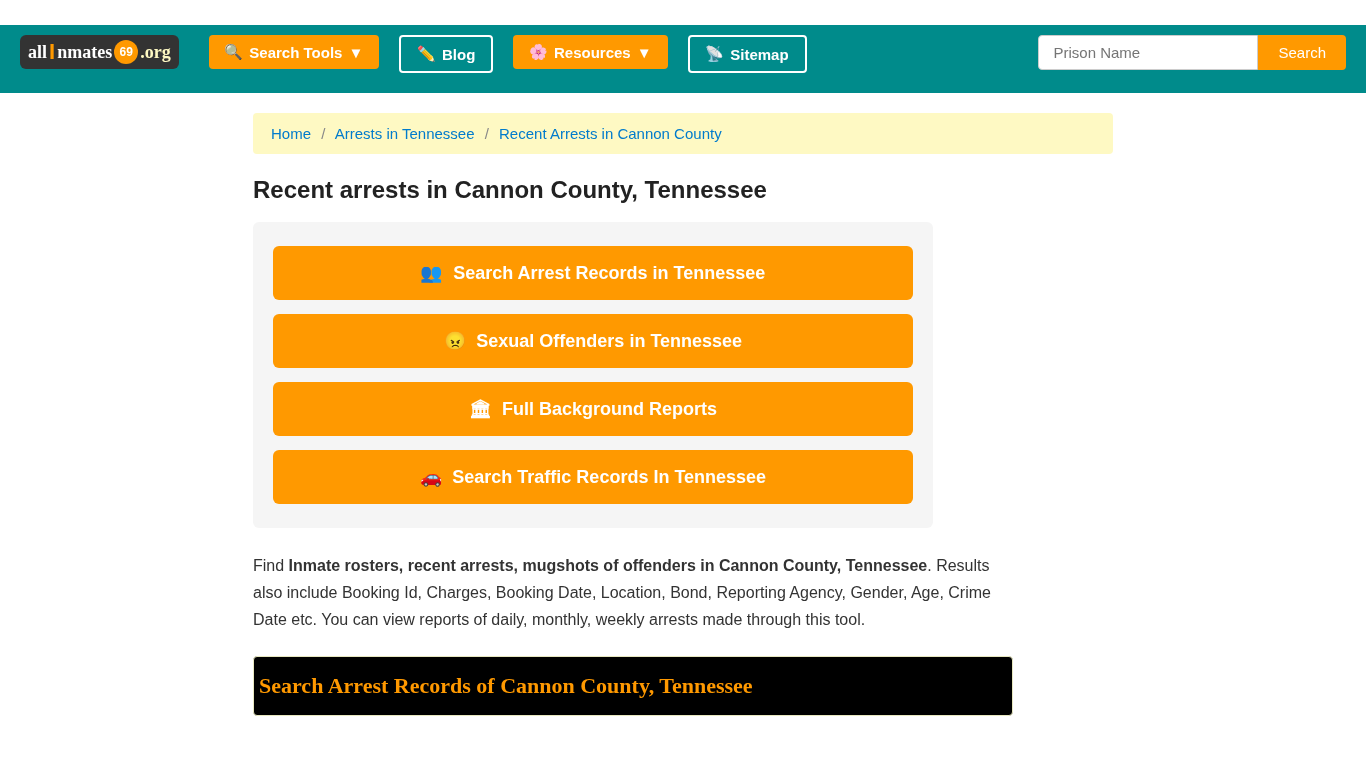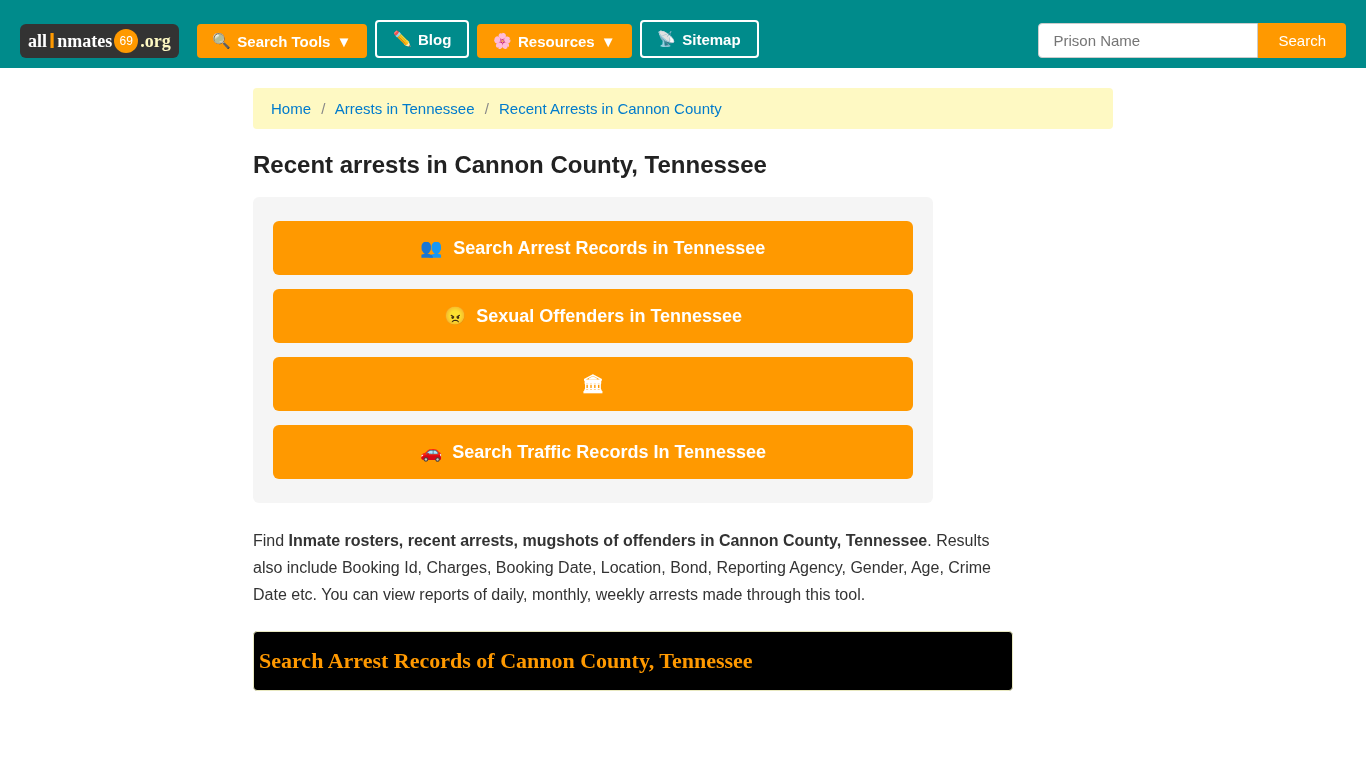--- a/index.html
+++ b/index.html
@@ -3,41 +3,42 @@
   <meta charset="utf-8">
   <style>
     * { margin: 0; padding: 0; box-sizing: border-box; }
     body { font-family: Arial, sans-serif; background: #fff; color: #333; font-size: 16px; }
 
     
     .header {
       background: #008B8B;
       padding: 10px 20px;
       display: flex;
-      align-items: flex-end;
-      gap: 8px;
+      align-items: flex-start;
+      gap: 20px;
       height: 68px;
+      margin-top: 25px;
     }
     .logo-area {
       display: flex;
       align-items: center;
       margin-right: 10px;
     }
     .logo-box {
       background: #333;
       border-radius: 6px;
       padding: 4px 8px;
       display: flex;
       align-items: center;
       gap: 2px;
     }
     .logo-all { color: #fff; font-weight: bold; font-size: 18px; font-family: Georgia, serif; }
     .logo-i { color: #f90; font-weight: bold; font-size: 22px; font-family: Impact, sans-serif; }
     .logo-nmates { color: #fff; font-weight: bold; font-size: 18px; font-family: Georgia, serif; }
-    .logo-dot { background: #f90; border-radius: 50%; width: 24px; height: 24px; display: inline-flex; align-items: center; justify-content: center; color: #fff; font-size: 12px; font-weight: normal; }
+    .logo-dot { background: #f90; border-radius: 50%; width: 24px; height: 24px; display: inline-flex; align-items: center; justify-content: center; color: #fff; font-size: 12px; font-weight: bold; }
     .logo-org { color: #fef9c3; font-weight: bold; font-size: 18px; font-family: Georgia, serif; }
 
     .nav-btn {
       background: #f90;
       color: #fff;
       border: none;
       border-radius: 4px;
       padding: 8px 16px;
       font-size: 15px;
       font-weight: bold;
@@ -224,20 +225,21 @@
     <button class="action-btn">
       <span>👥</span>
       <span>Search Arrest Records in Tennessee</span>
     </button>
     <button class="action-btn">
       <span>😠</span>
       <span>Sexual Offenders in Tennessee</span>
     </button>
     <button class="action-btn">
       <span>🏛</span>
+      <span>Full Background Reports</span>
     </button>
     <button class="action-btn">
       <span>🚗</span>
       <span>Search Traffic Records In Tennessee</span>
     </button>
   </div>
 
   <p class="description">
     <span>Find </span><b>Inmate rosters, recent arrests, mugshots of offenders in Cannon County, Tennessee</b><span>. Results also include Booking Id, Charges, Booking Date, Location, Bond, Reporting Agency, Gender, Age, Crime Date etc. You can view reports of daily, monthly, weekly arrests made through this tool.</span>
   </p>

